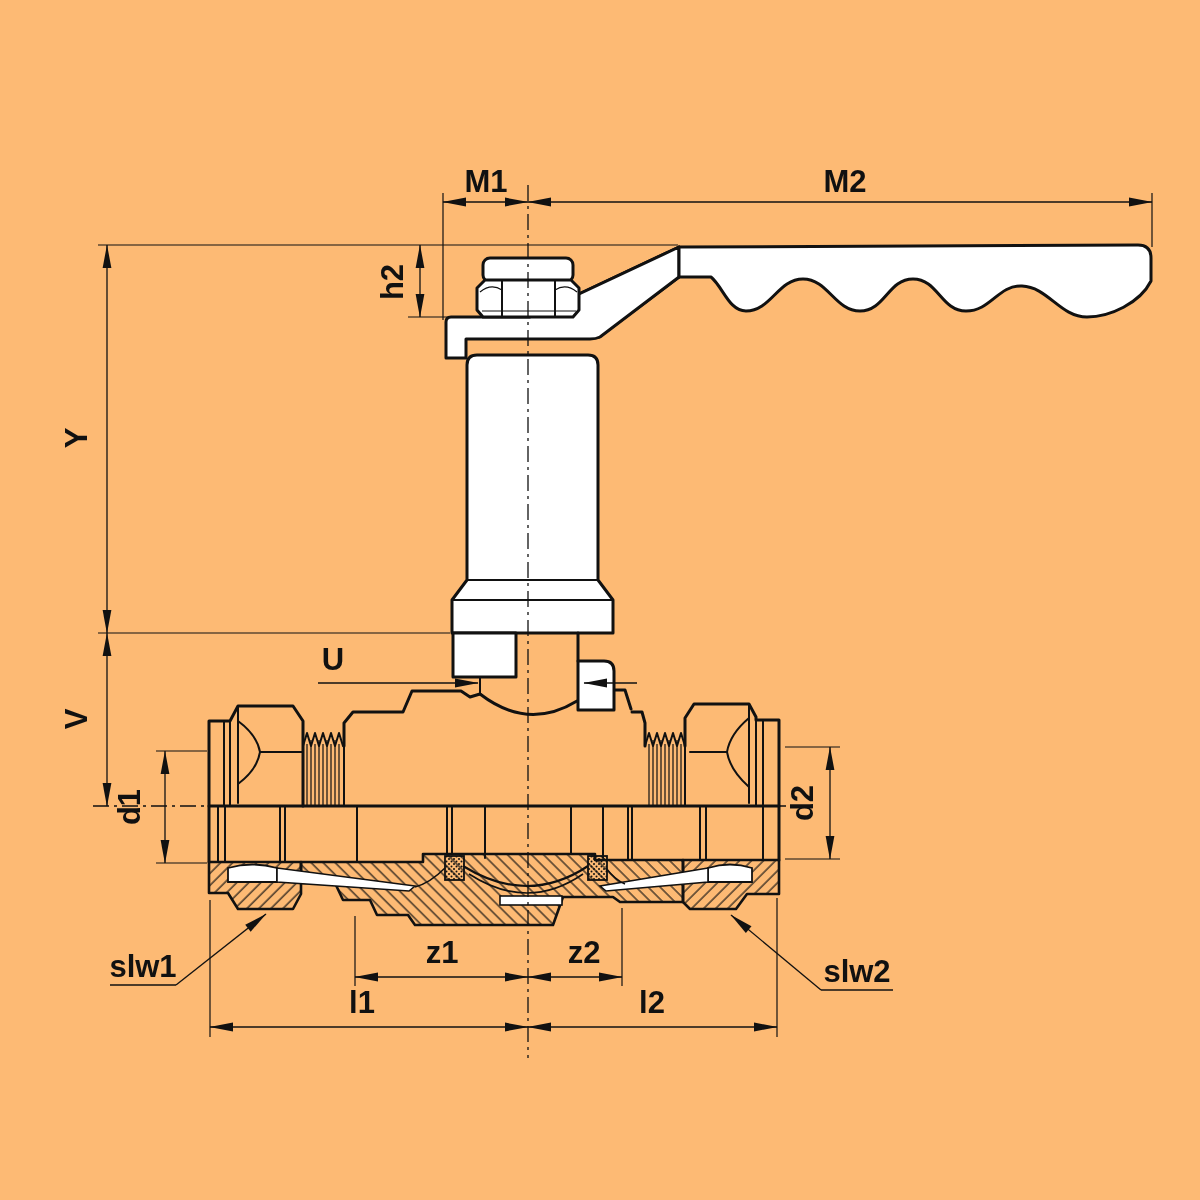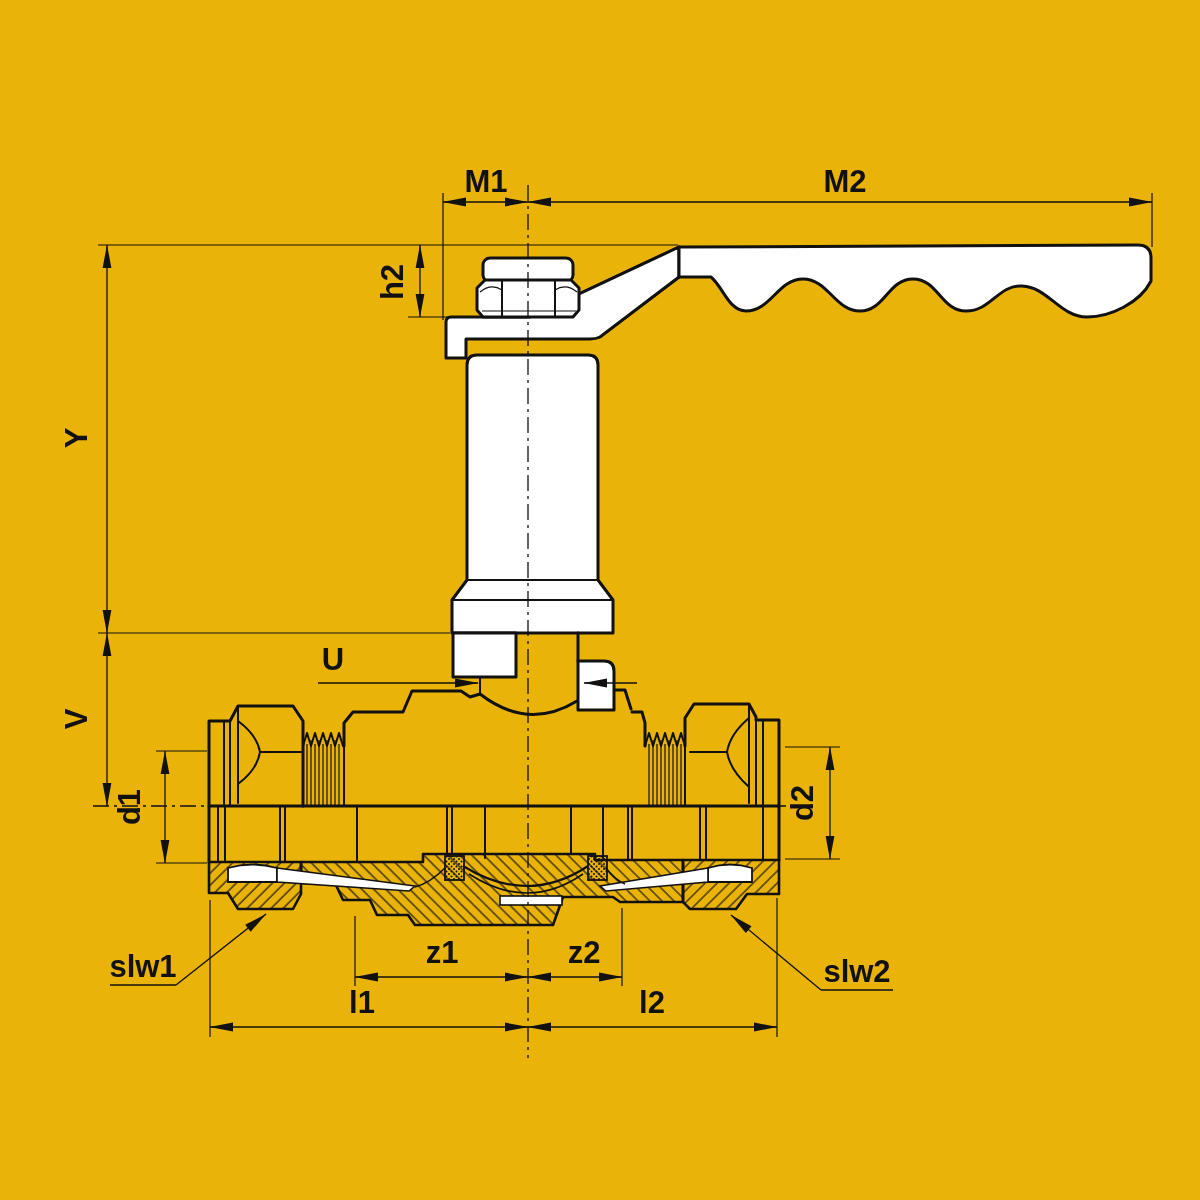--- a/index.html
+++ b/index.html
@@ -1,16 +1,16 @@
 <!DOCTYPE html>
 <html><head>
 <meta charset="utf-8">
 <style>
   html,body{margin:0;padding:0;background:#fff;}
-  .page{width:1200px;height:1200px;background:#eab308;position:relative;overflow:hidden;}
+  .page{width:1200px;height:1200px;background:#fdba74;position:relative;overflow:hidden;}
   svg{display:block;}
   text{font-family:"Liberation Sans","DejaVu Sans",sans-serif;font-size:31px;font-weight:600;fill:#111;}
   .dim{stroke:#111;stroke-width:1.3;fill:none;}
   .thin{stroke:#111;stroke-width:1.2;fill:none;}
   .out3{stroke:#111;stroke-width:3;fill:none;stroke-linejoin:round;stroke-linecap:round;}
   .out2{stroke:#111;stroke-width:2;fill:none;stroke-linejoin:round;stroke-linecap:round;}
   .wfill{fill:#fff;stroke:#111;stroke-width:3;stroke-linejoin:round;}
   .cl{stroke:#111;stroke-width:1.3;fill:none;stroke-dasharray:16 5 3 5;}
 </style>
 </head>

